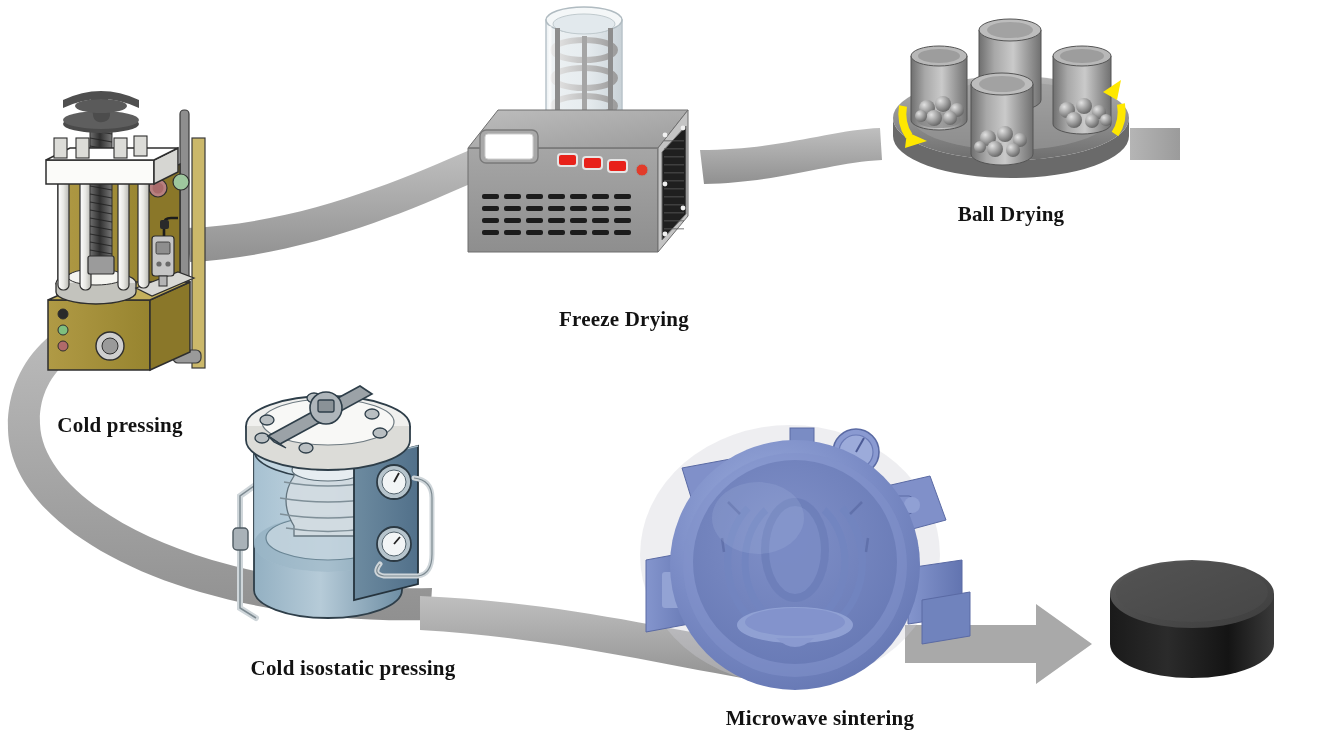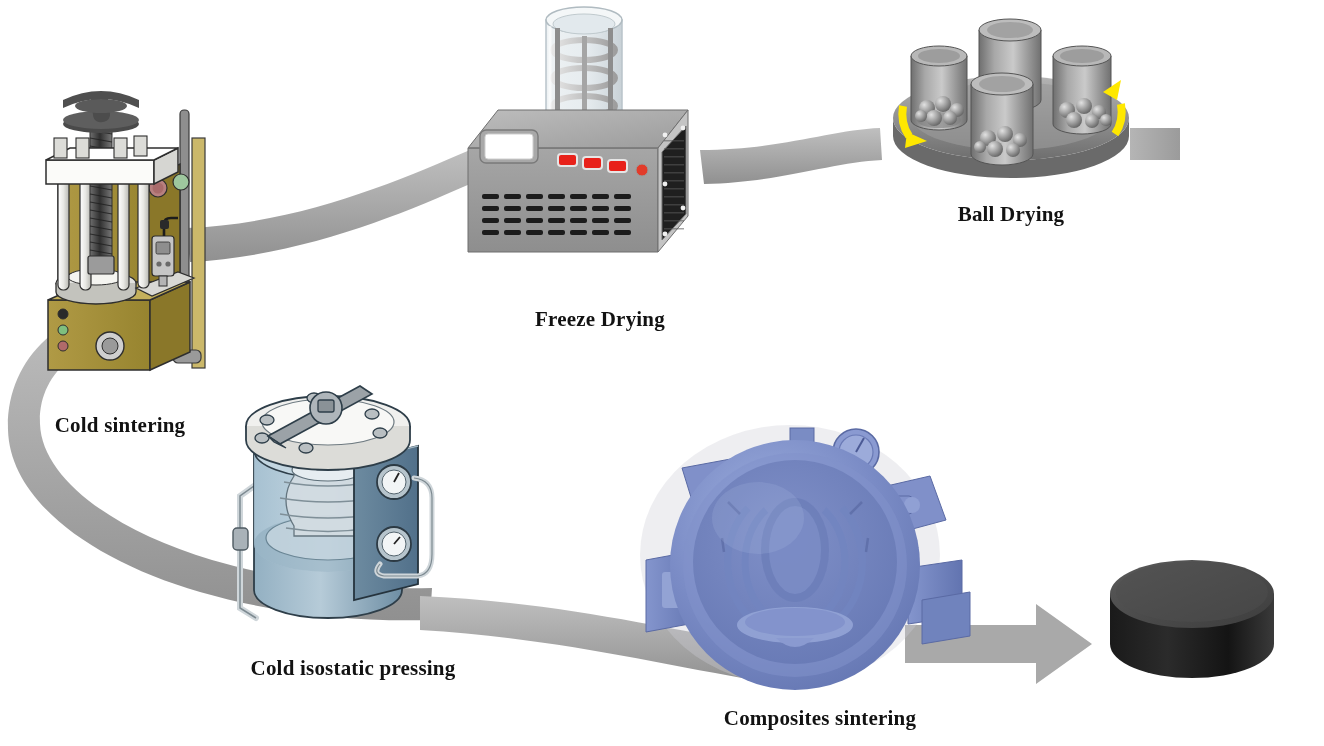--- a/index.html
+++ b/index.html
@@ -595,24 +595,24 @@
           <stop offset="0" stop-color="#5a5a5a"></stop>
             <stop offset="1" stop-color="#3d3d3d"></stop>
         </linearGradient>
       </defs>
       <path d="M12,46 L12,96 A82,34 0 0 0 176,96 L176,46 Z" fill="url(#discSide)"></path>
       <ellipse cx="94" cy="46" rx="82" ry="34" fill="url(#discTop)"></ellipse>
       <ellipse cx="94" cy="44" rx="76" ry="30" fill="#4e4e4e" opacity=".5"></ellipse>
     </svg>
   </div>
 
-  <div class="label" style="left:0px;top:413px;width:240px;font-size:21px;">Cold sintering</div>
-
-  <div class="label" style="left:480px;top:307px;width:240px;font-size:21px;">Freeze Drying</div>
+  <div class="label" style="left:0px;top:413px;width:240px;font-size:21px;">Cold pressing</div>
+
+  <div class="label" style="left:504px;top:307px;width:240px;font-size:21px;">Freeze Drying</div>
 
   <div class="label" style="left:891px;top:202px;width:240px;font-size:21px;">Ball Drying</div>
 
   <div class="label" style="left:203px;top:656px;width:300px;font-size:21px;">Cold isostatic pressing</div>
 
-  <div class="label" style="left:670px;top:706px;width:300px;font-size:21px;">Composites sintering</div>
+  <div class="label" style="left:670px;top:706px;width:300px;font-size:21px;">Microwave sintering</div>
 
 
 </div>
 
 </body></html>

